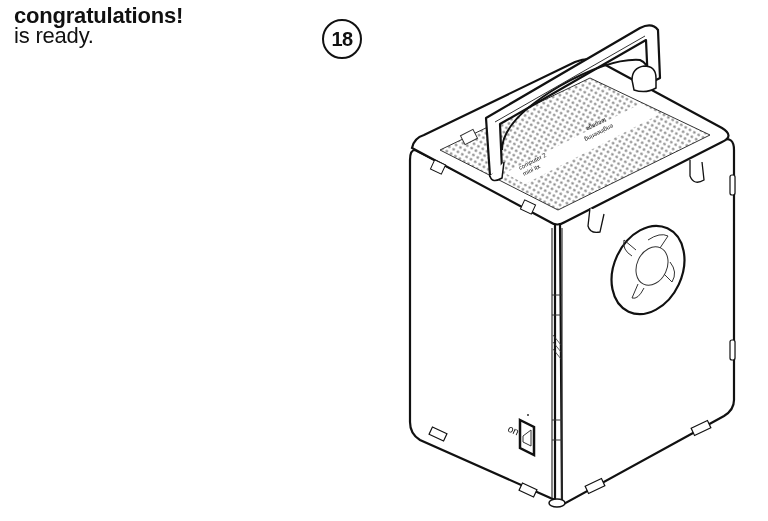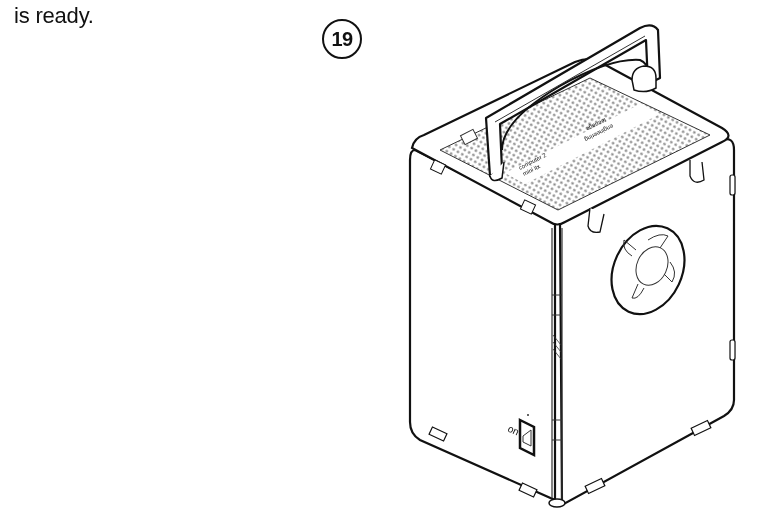--- a/index.html
+++ b/index.html
@@ -48,25 +48,26 @@
       height: 521px;
     }
     .illustration svg text {
       font-family: "Liberation Sans", "DejaVu Sans", sans-serif;
     }
   </style>
 </head>
 <body>
 
 <div class="caption">
+  <span class="title">congratulations!</span>
   <span class="line">is ready.</span>
 </div>
 
 <div class="step-badge">
-  <span>19</span>
+  <span>18</span>
 </div>
 
 <div class="illustration">
   <svg width="768" height="521" viewBox="0 0 768 521" xmlns="http://www.w3.org/2000/svg">
     <defs>
       <pattern id="mesh" width="5" height="5" patternUnits="userSpaceOnUse" patternTransform="rotate(30)">
         <rect width="5" height="5" fill="#ffffff"></rect>
         <circle cx="2.5" cy="2.5" r="1.3" fill="#8a8a8a"></circle>
       </pattern>
     </defs>

